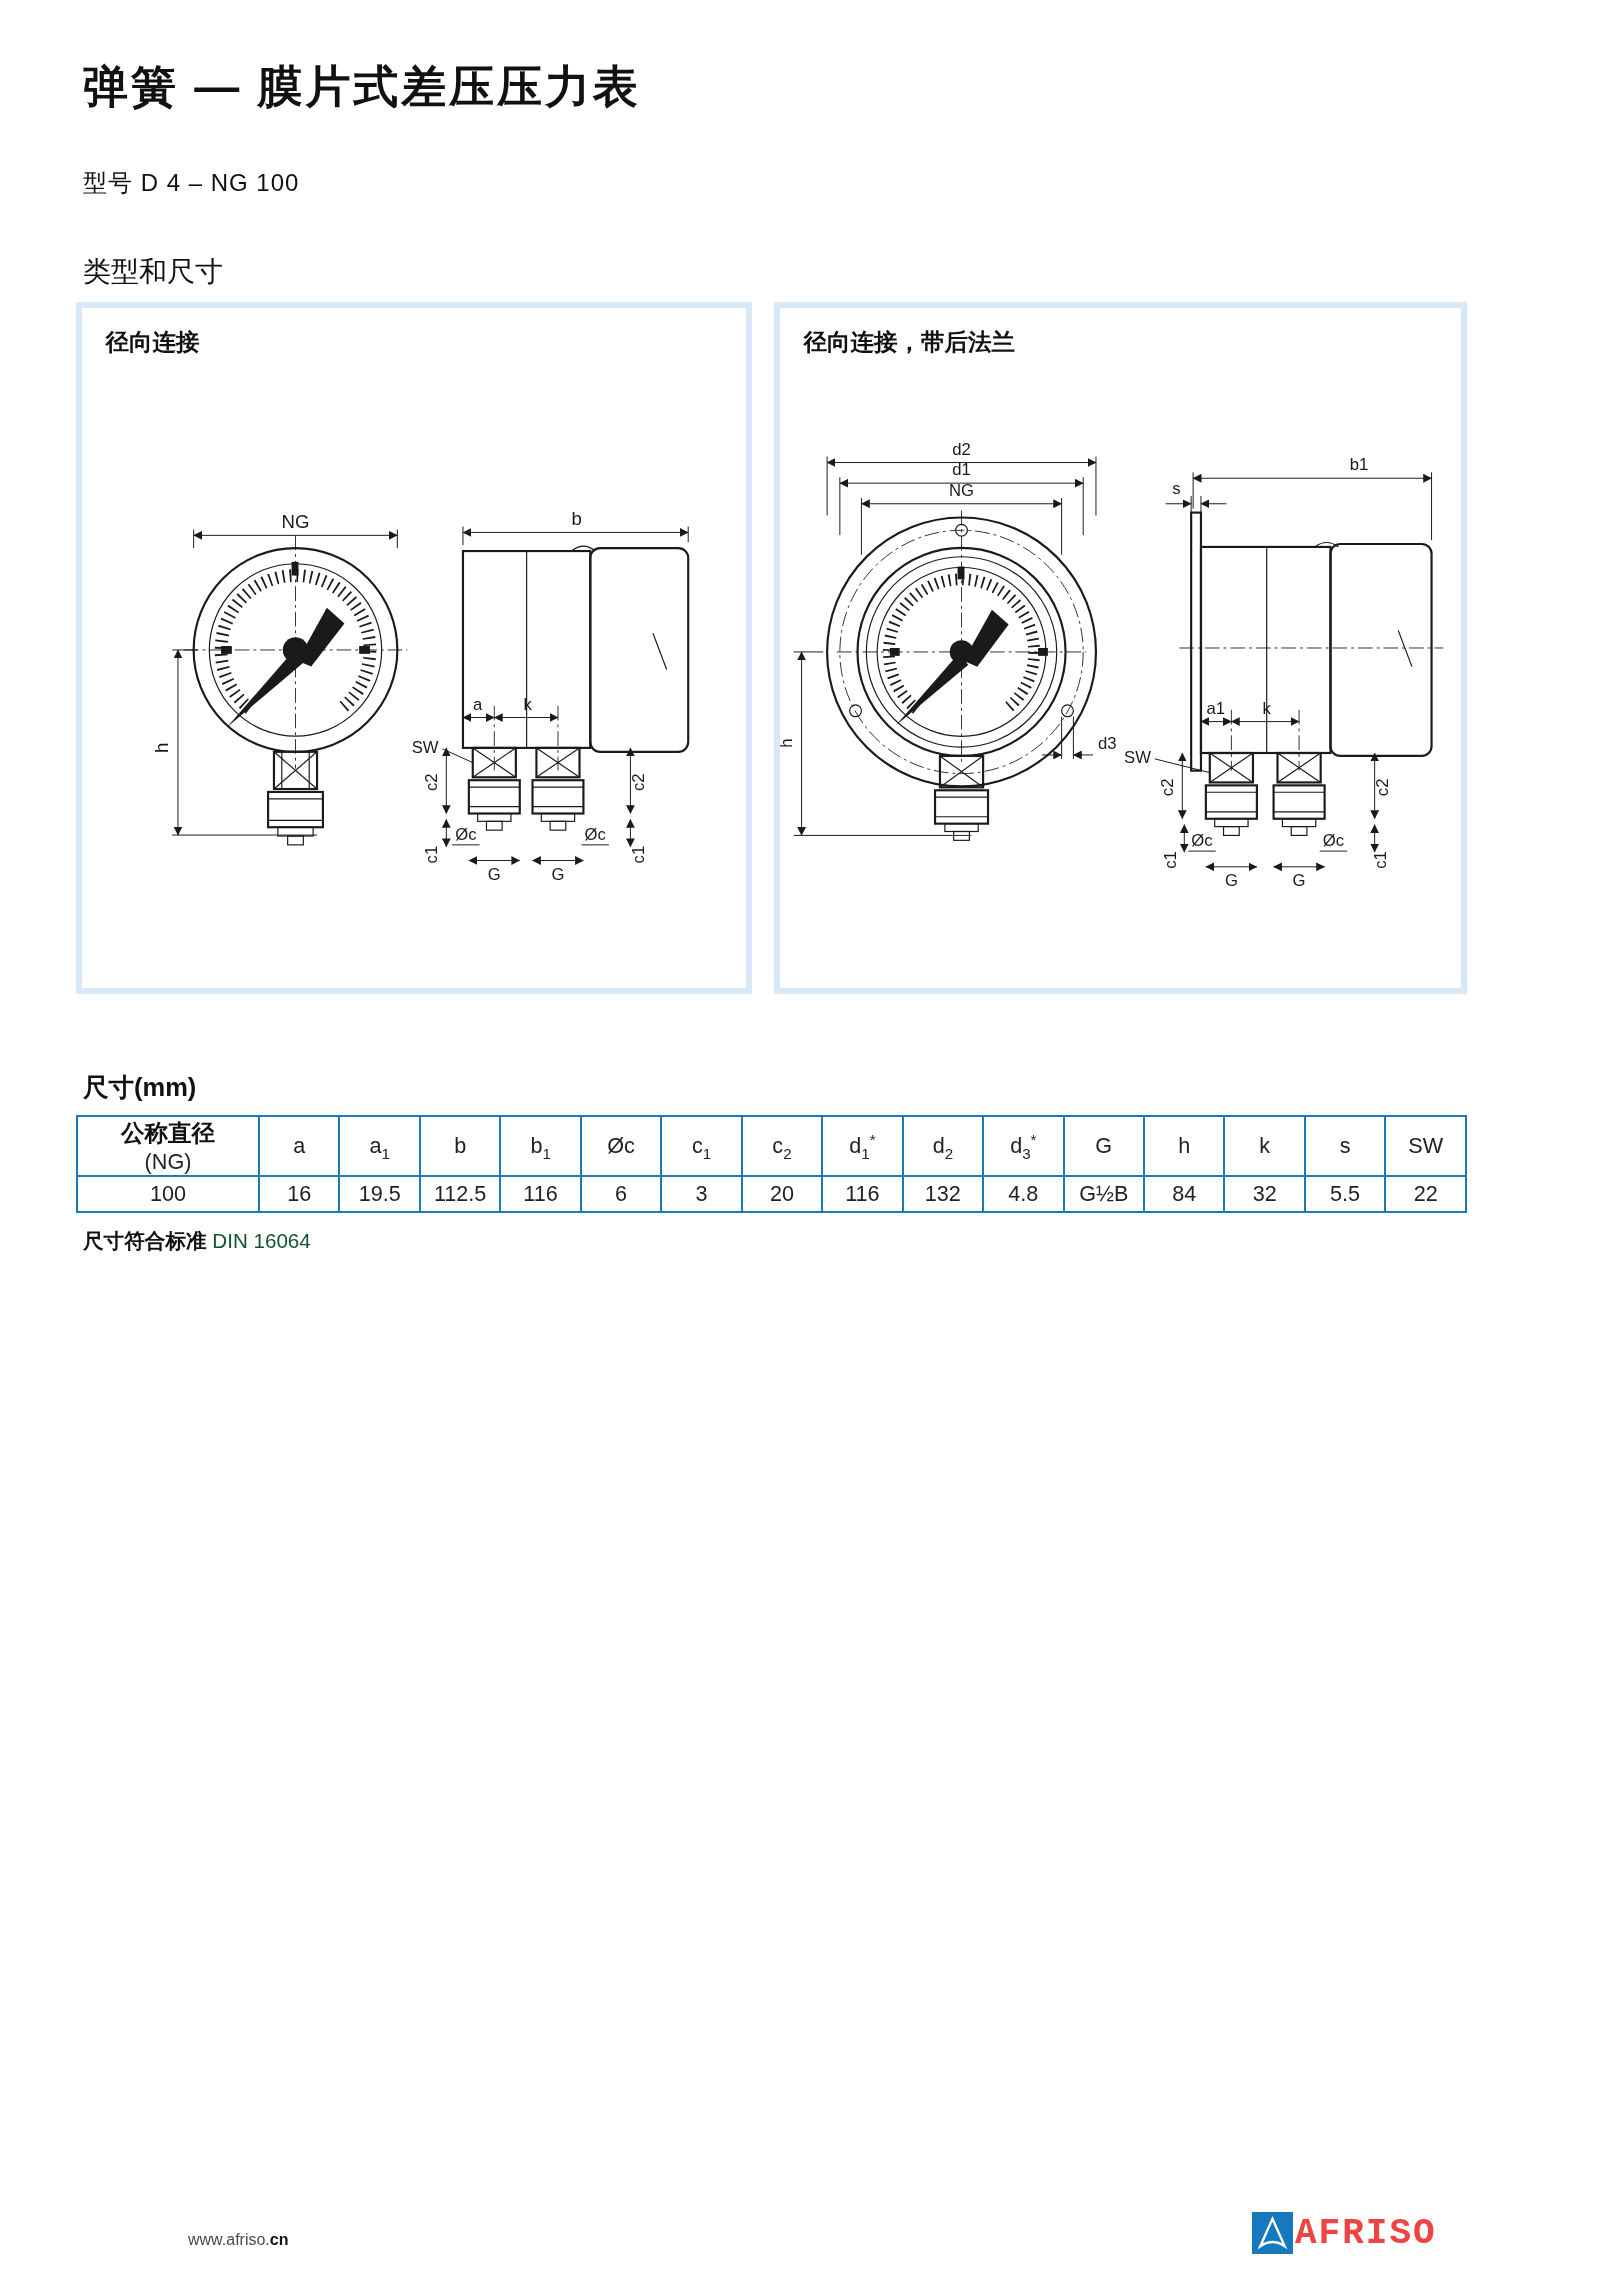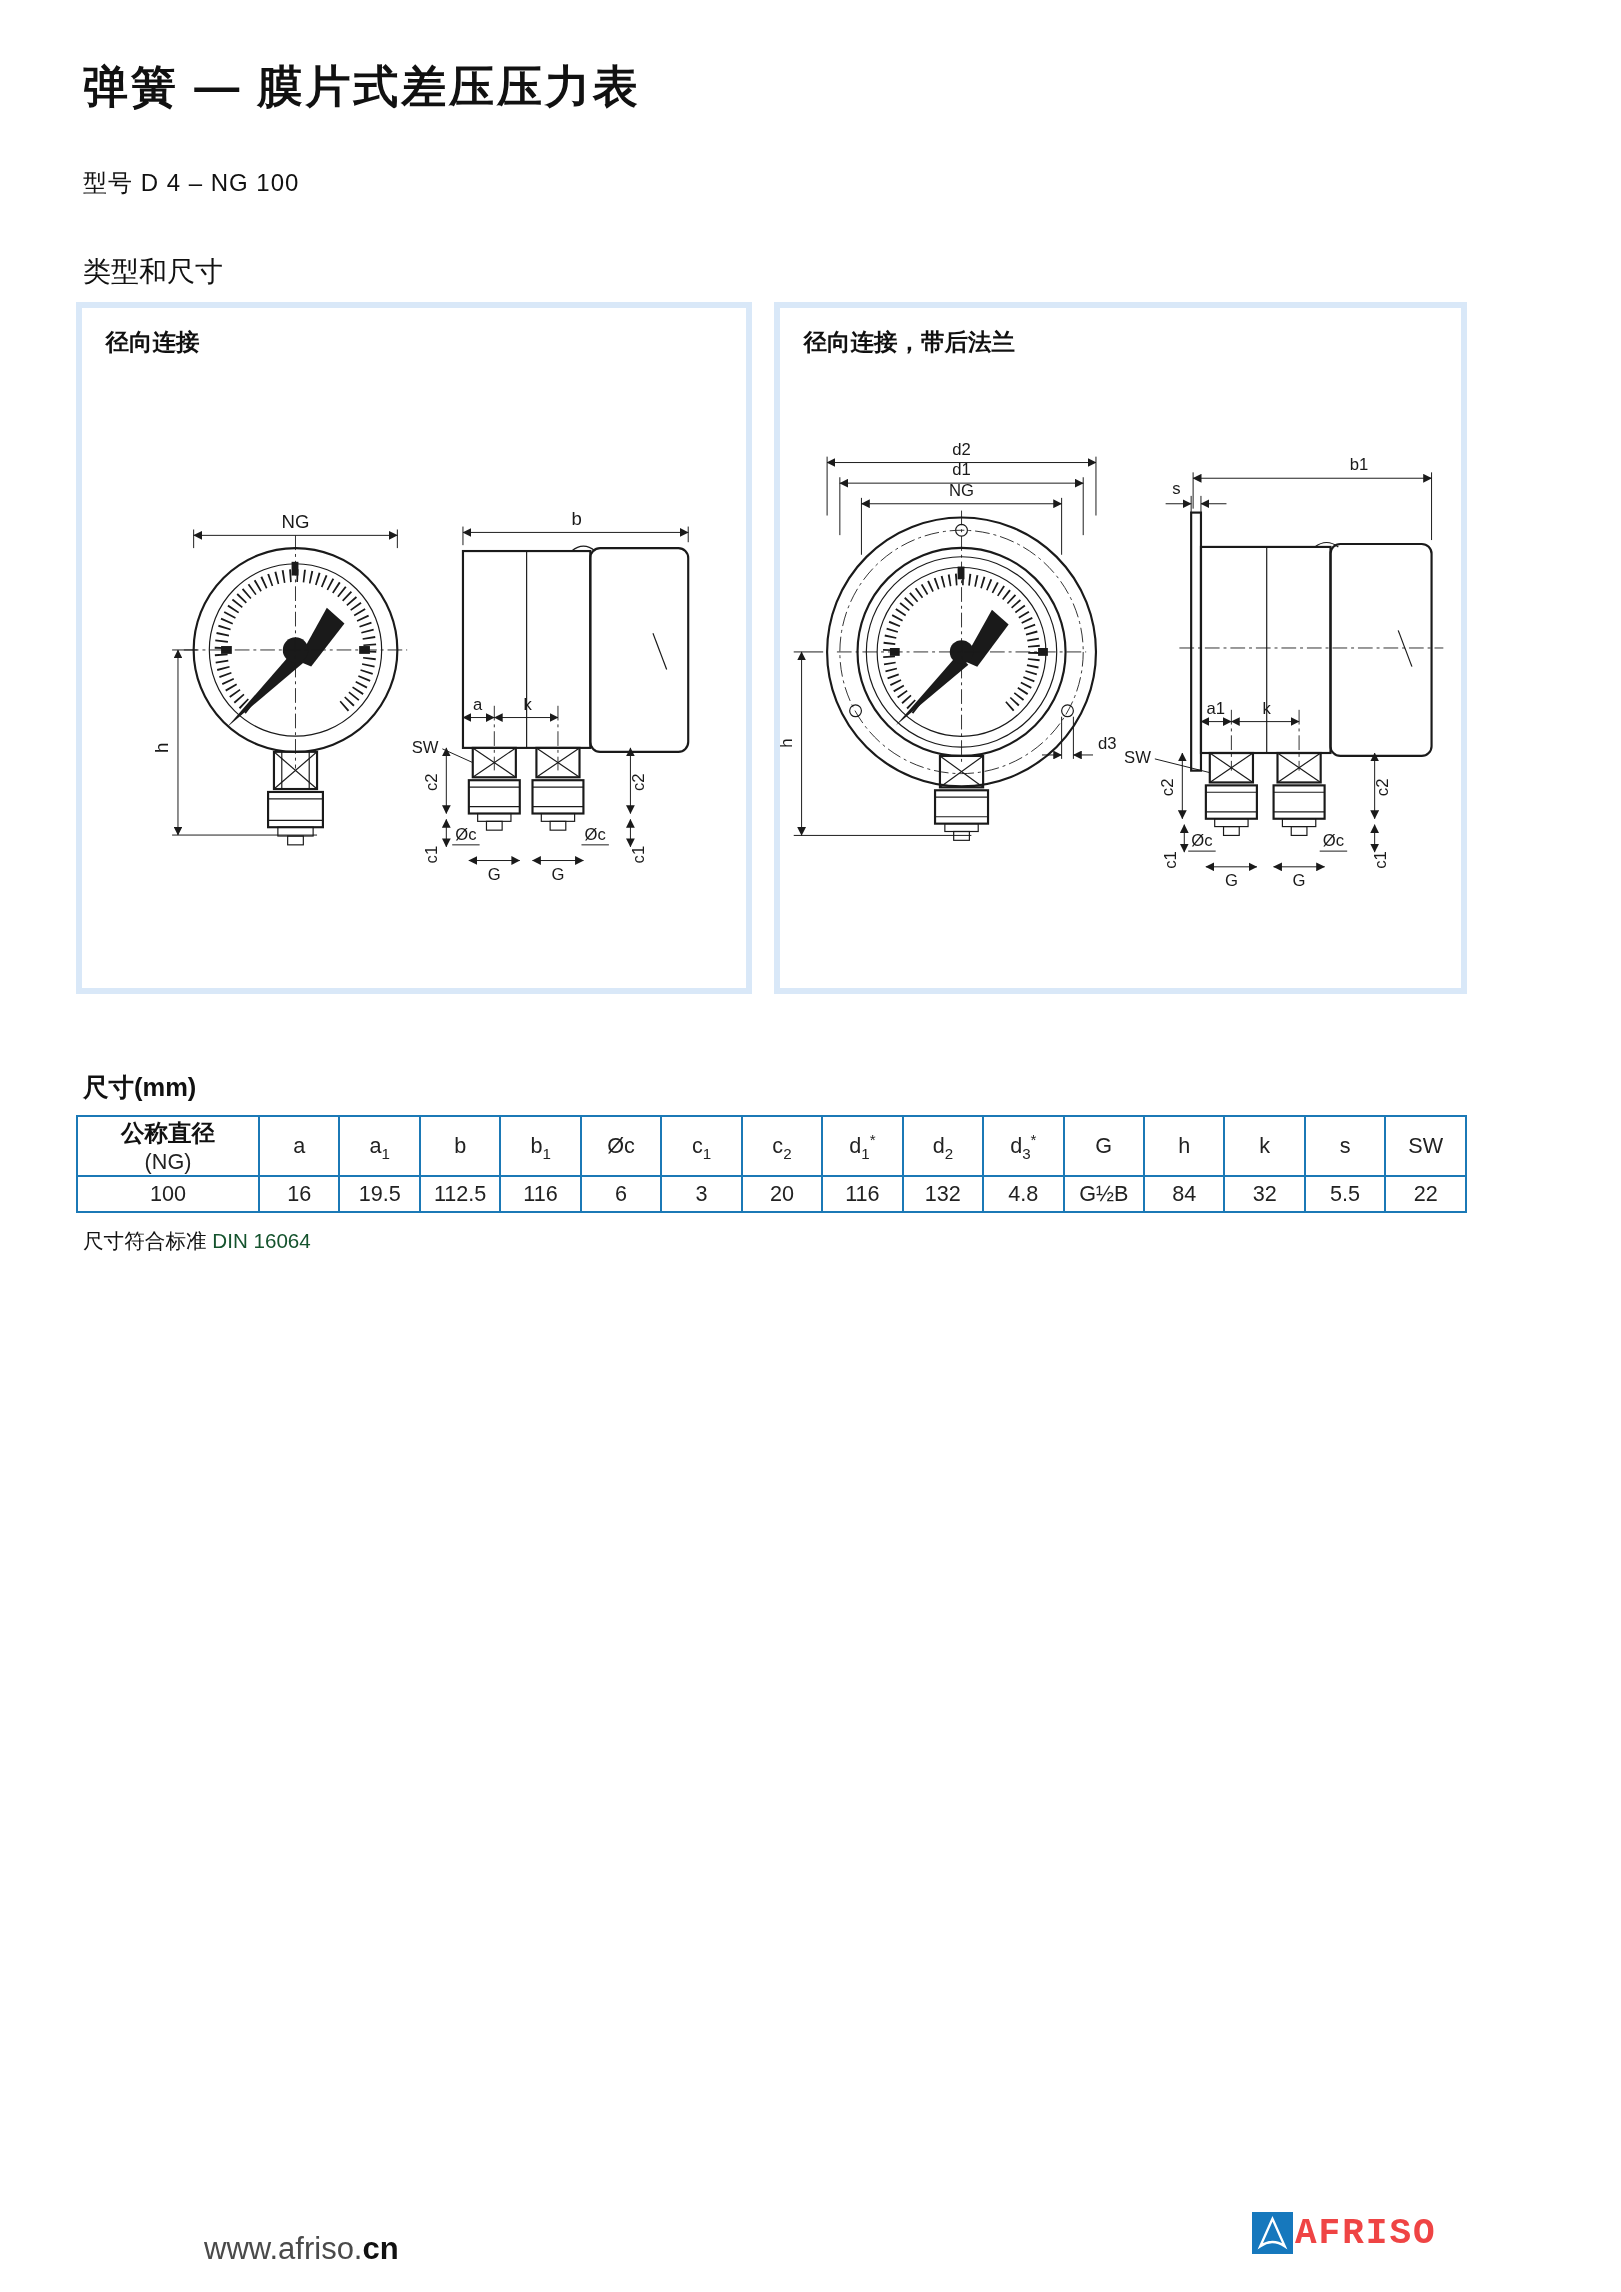--- a/index.html
+++ b/index.html
@@ -39,24 +39,24 @@
     font-weight:normal; font-size:21.6px; color:#222; background:#fff;
   }
   table.dims thead tr { height:59px; }
   table.dims tbody tr { height:36px; }
   table.dims .c0 { width:182px;margin-top:29px; }
   table.dims .h1 { font-weight:bold; font-size:23.5px; color:#111; }
   table.dims .h2 { font-size:21.6px; }
   table.dims sub { font-size:70%; }
   table.dims sup { font-size:70%; }
   .std-note { left:83px; top:1227px; font-size:20.6px; }
-  .std-note .b { font-weight:normal;margin-top:19px; }
+  .std-note .b { font-weight:bold;margin-top:19px; }
   .std-note .v { font-weight:normal; color:#14532d; }
 
-  .footer-url { left:204px; top:2231px; font-size:31px; color:#4a4a4a; }
+  .footer-url { left:188px; top:2231px; font-size:16px; color:#4a4a4a; }
   .footer-url .bold { font-weight:bold; color:#111; }
   .logo { left:1252px; top:2212px; display:flex; align-items:center; }
   .logo-mark { width:41px; height:42px; display:block; }
   .logo-word { margin-left:2px; font-size:36px; font-weight:bold; letter-spacing:2px; color:#ef4444;font-family:Liberation Mono, monospace; }
 </style>
 </head>
 <body>
 
 <div class="abs page-title">弹簧 — 膜片式差压压力表</div>
 <div class="abs model-line">型号 D 4 – NG 100</div>

